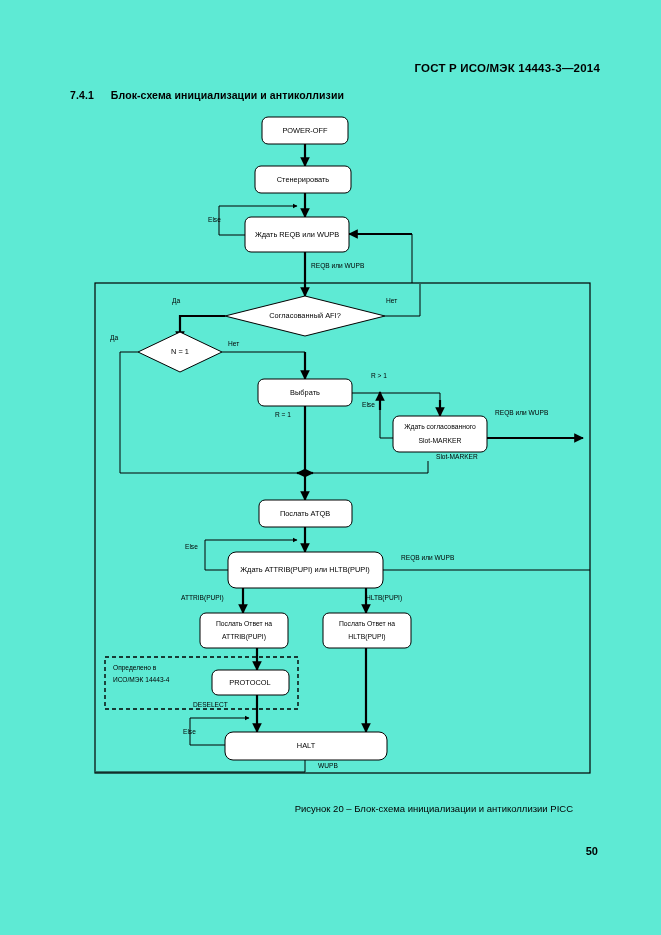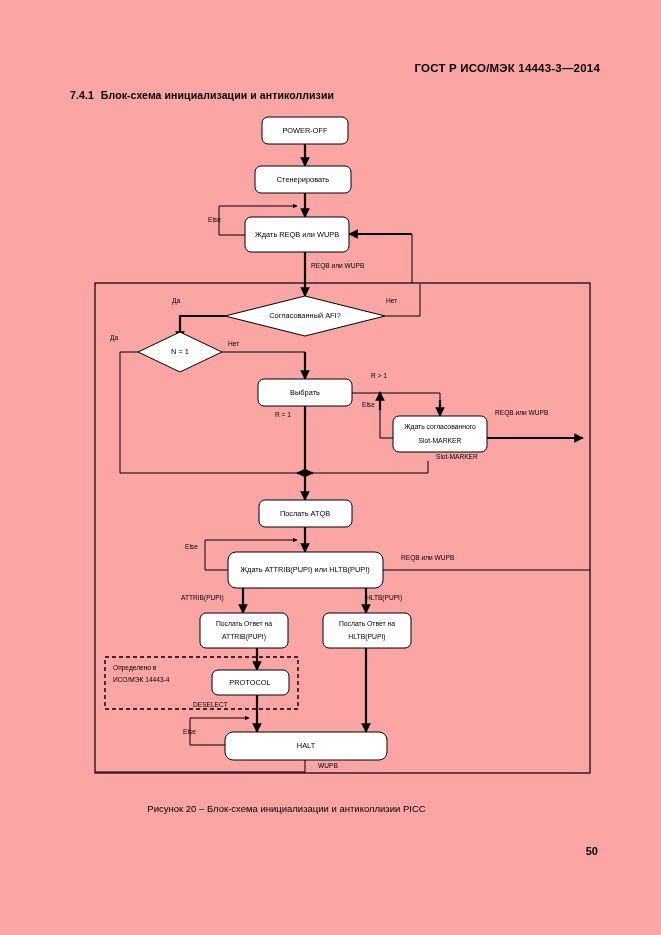--- a/index.html
+++ b/index.html
@@ -5,38 +5,38 @@
 <style>
   html,body{margin:0;padding:0;background:#ffffff;}
   body{
     width:661px;height:935px;position:relative;overflow:hidden;
     font-family:"Liberation Sans","DejaVu Sans",sans-serif;
     color:#000;
   }
   .page{
     position:absolute;inset:0;
     width:661px;height:935px;
-    background:#fca5a5;
+    background:#5eead4;
   }
   
   .doc-header{
     position:absolute;left:0;top:62px;width:600px;
     text-align:right;
     font-size:11.5px;font-weight:bold;letter-spacing:.2px;
   }
   .section-title{
     position:absolute;left:70px;top:89px;
     font-size:10.5px;font-weight:bold;letter-spacing:.1px;
     white-space:nowrap;
   }
-  .section-title .num{margin-right:7px;}
+  .section-title .num{margin-right:17px;}
   
   .fig-caption{
     position:absolute;left:0;top:803px;width:573px;
-    text-align:center;font-size:9.5px;
+    text-align:right;font-size:9.5px;
   }
   .page-no{
     position:absolute;right:63px;top:845px;
     font-size:11px;font-weight:bold;
   }
   
   #flow{
     position:absolute;left:0;top:100px;
     width:661px;height:700px;
     display:block;

